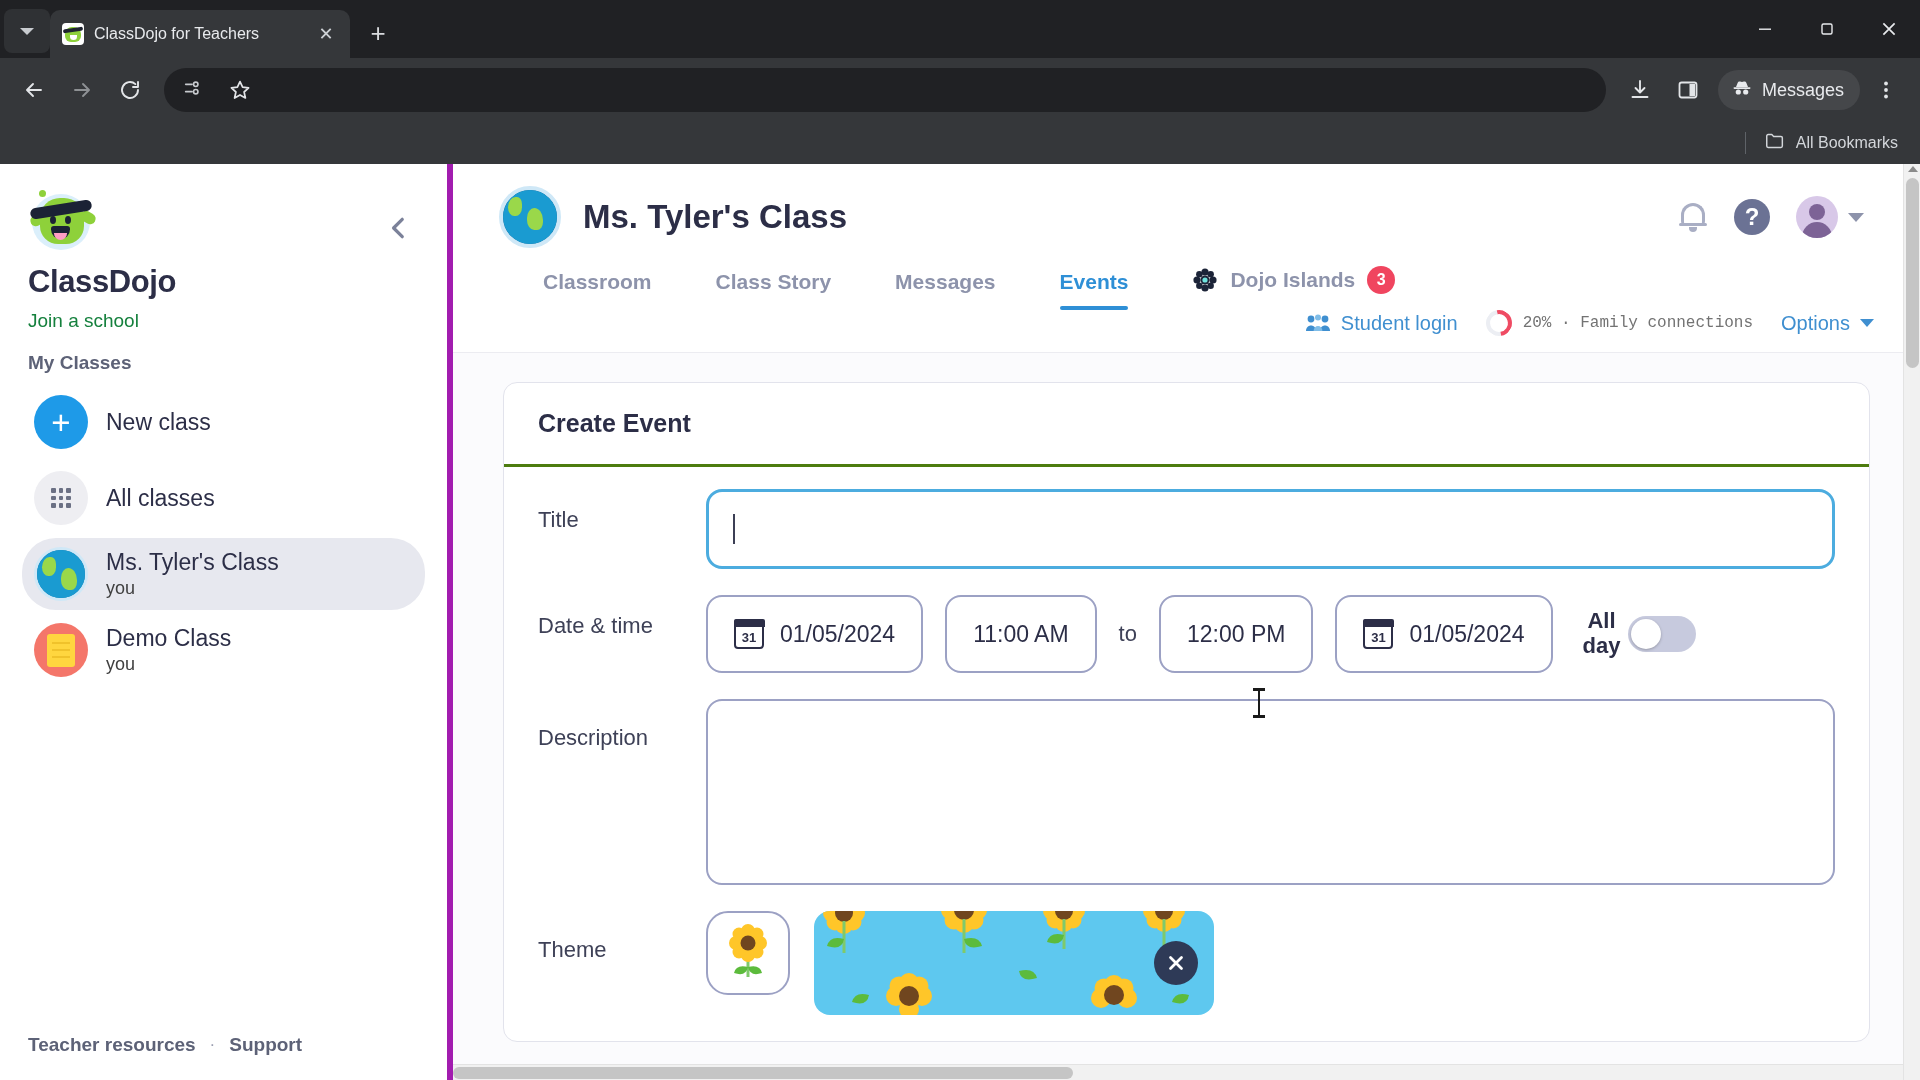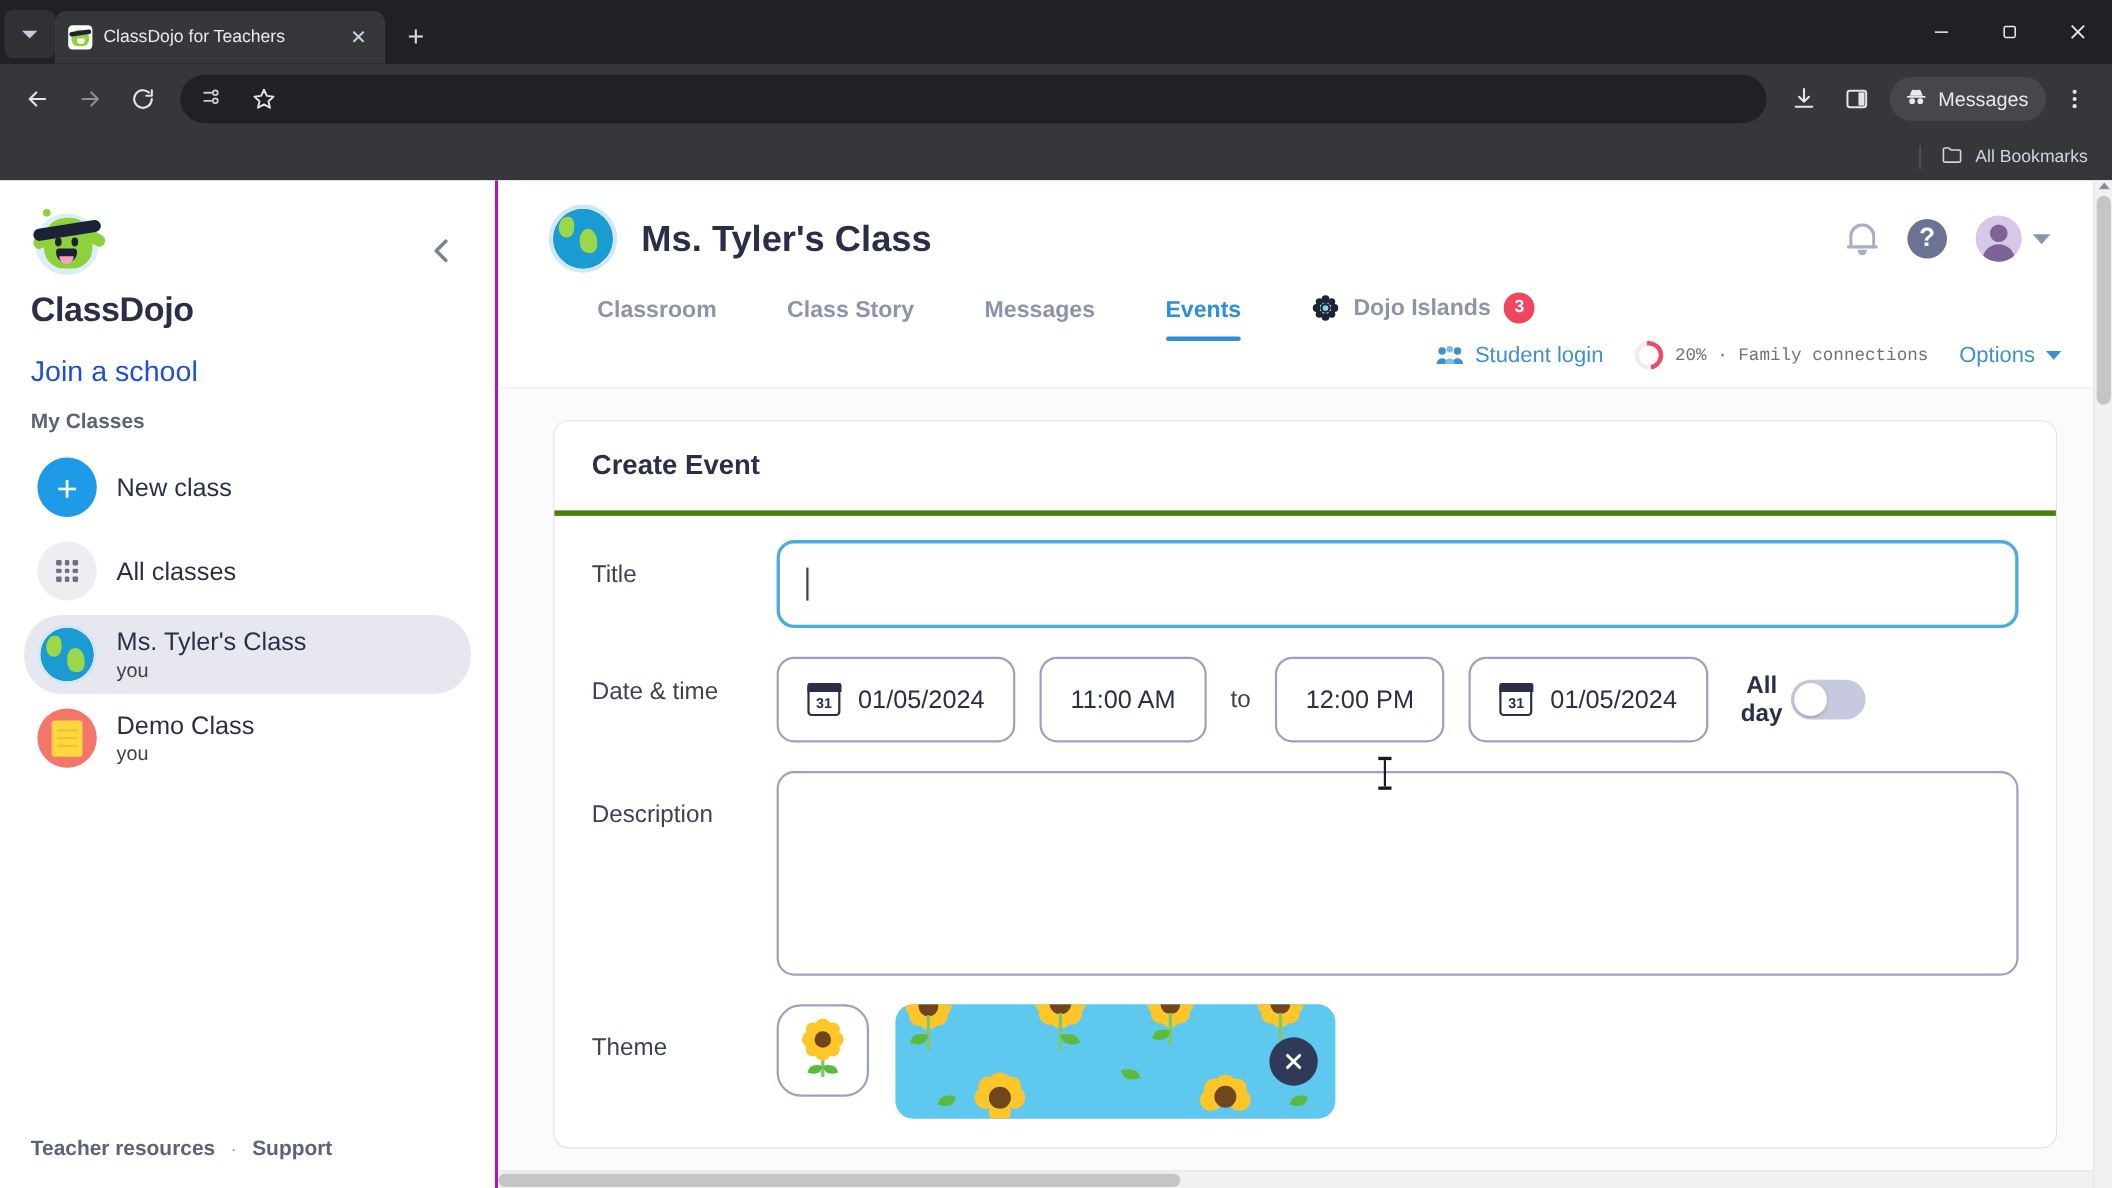--- a/index.html
+++ b/index.html
@@ -57,37 +57,37 @@
   }
 
   .bookmarkbar { height: 42px; background: #35373a; display: flex; align-items: center; justify-content: flex-end; padding-right: 22px; gap: 10px; }
   .bm-divider { width: 1px; height: 22px; background: #5f6368; margin-right: 8px; }
   .bm-label { color: #d3d6da; font-size: 16px; }
 
   
   .page { position: absolute; left: 0; top: 164px; width: 1920px; height: 916px; background: #ffffff; display: flex; }
 
   
-  .sidebar { width: 453px; height: 916px; background: #ffffff; border-right: 3px solid #a21caf; position: relative; flex: none; }
+  .sidebar { width: 453px; height: 916px; background: #ffffff; border-right: 6px solid #a21caf; position: relative; flex: none; }
   .sb-top { padding: 24px 28px 0 28px; position: relative; }
   .sb-logo-row { display: flex; align-items: flex-start; justify-content: space-between; }
   .dojo-mascot { width: 70px; height: 66px; position: relative; }
   .m-glow { position: absolute; left: 4px; top: 6px; width: 58px; height: 56px; border-radius: 50%; background: #dbeffb; }
   .m-body { position: absolute; left: 12px; top: 10px; width: 44px; height: 46px; background: #8ed13a; border-radius: 20px 20px 18px 18px; }
   .m-arm-l { position: absolute; left: 2px; top: 26px; width: 16px; height: 11px; background: #8ed13a; border-radius: 6px; transform: rotate(-30deg); }
   .m-arm-r { position: absolute; right: 2px; top: 24px; width: 16px; height: 11px; background: #8ed13a; border-radius: 6px; transform: rotate(30deg); }
   .m-dot { position: absolute; left: 11px; top: 2px; width: 7px; height: 7px; border-radius: 50%; background: #8ed13a; }
   .m-band { position: absolute; left: 2px; top: 16px; width: 62px; height: 11px; background: #1b2235; border-radius: 6px; transform: rotate(-9deg); }
   .m-eye-l { position: absolute; left: 22px; top: 28px; width: 6px; height: 8px; border-radius: 50%; background: #1b2235; }
   .m-eye-r { position: absolute; left: 37px; top: 28px; width: 6px; height: 8px; border-radius: 50%; background: #1b2235; }
   .m-mouth { position: absolute; left: 23px; top: 38px; width: 19px; height: 13px; background: #1b2235; border-radius: 3px 3px 10px 10px; }
   .m-tongue { position: absolute; left: 26px; top: 45px; width: 13px; height: 7px; background: #ff9ec4; border-radius: 0 0 7px 7px; }
   .sb-collapse { width: 40px; height: 40px; display: flex; align-items: center; justify-content: center; margin-top: 20px; }
   .sb-brand { font-size: 31px; font-weight: bold; color: #2c2e47; letter-spacing: -.4px; margin-top: 10px; }
-  .sb-join { font-size: 26px; color: #1d4ed8; margin-top: 22px; }
+  .sb-join { font-size: 19px; color: #15803d; margin-top: 10px; }
   .sb-myclasses { font-size: 19px; color: #5d6277; font-weight: bold; margin-top: 20px; }
 
   .class-list { padding: 12px 22px 0 22px; }
   .class-row { display: flex; align-items: center; gap: 18px; border-radius: 34px; padding: 9px 12px; margin-bottom: 4px; }
   .class-row.selected { background: #e7e8ef; }
   .cl-ico { width: 54px; height: 54px; border-radius: 50%; flex: none; position: relative; display: flex; align-items: center; justify-content: center; }
   .ico-plus { background: #1e9ae8; color: #fff; font-size: 33px; font-weight: 300; line-height: 1; }
   .ico-grid { background: #eeeef2; display: flex; align-items: center; justify-content: center; }
   .grid-dots { width: 20px; height: 20px; display: grid; grid-template-columns: repeat(3,1fr); grid-template-rows: repeat(3,1fr); gap: 3px; }
   .grid-dots i { background: #6b7084; border-radius: 1px; display: block; }
@@ -138,21 +138,21 @@
   .sb-link { font-size: 20px; color: #3f8fd0; display: flex; align-items: center; gap: 10px; }
   .students-glyph { width: 26px; height: 20px; position: relative; }
   .fam-conn { display: flex; align-items: center; gap: 11px; font-size: 16px; color: #737373; font-family: Liberation Mono, monospace; }
   .ring { width: 26px; height: 26px; border-radius: 50%; border: 4px solid #eceef3; border-top-color: #ef4b63; border-right-color: #ef4b63; transform: rotate(35deg); }
   .options-link { display: flex; align-items: center; gap: 10px; font-size: 20px; color: #3f8fd0; }
   .options-caret { width: 0; height: 0; border-left: 7px solid transparent; border-right: 7px solid transparent; border-top: 8px solid #3f8fd0; }
 
   
   .scroll-area { position: absolute; left: 0; top: 202px; right: 0; bottom: 0; overflow: hidden; padding: 0 0 0 0; }
   .card { margin: 16px 50px 0 50px; background: #ffffff; border: 1px solid #e2e3ec; border-radius: 14px; }
-  .card-head { padding: 26px 34px; border-bottom: 5px solid #4d7c0f; }
+  .card-head { padding: 26px 34px; border-bottom: 3px solid #4d7c0f; }
   .card-title { font-size: 25px; font-weight: bold; color: #2c2e47; }
   .card-body { padding: 22px 34px 0 34px; }
 
   .frow { display: flex; align-items: flex-start; margin-bottom: 26px; }
   .flabel { width: 168px; flex: none; font-size: 22px; color: #3e4157; padding-top: 18px; }
   .flabel.tall { padding-top: 26px; }
 
   .title-input {
     flex: 1; height: 80px; border: 3px solid #4cacdf; border-radius: 16px; background: #fff;
     display: flex; align-items: center; padding: 0 24px;

